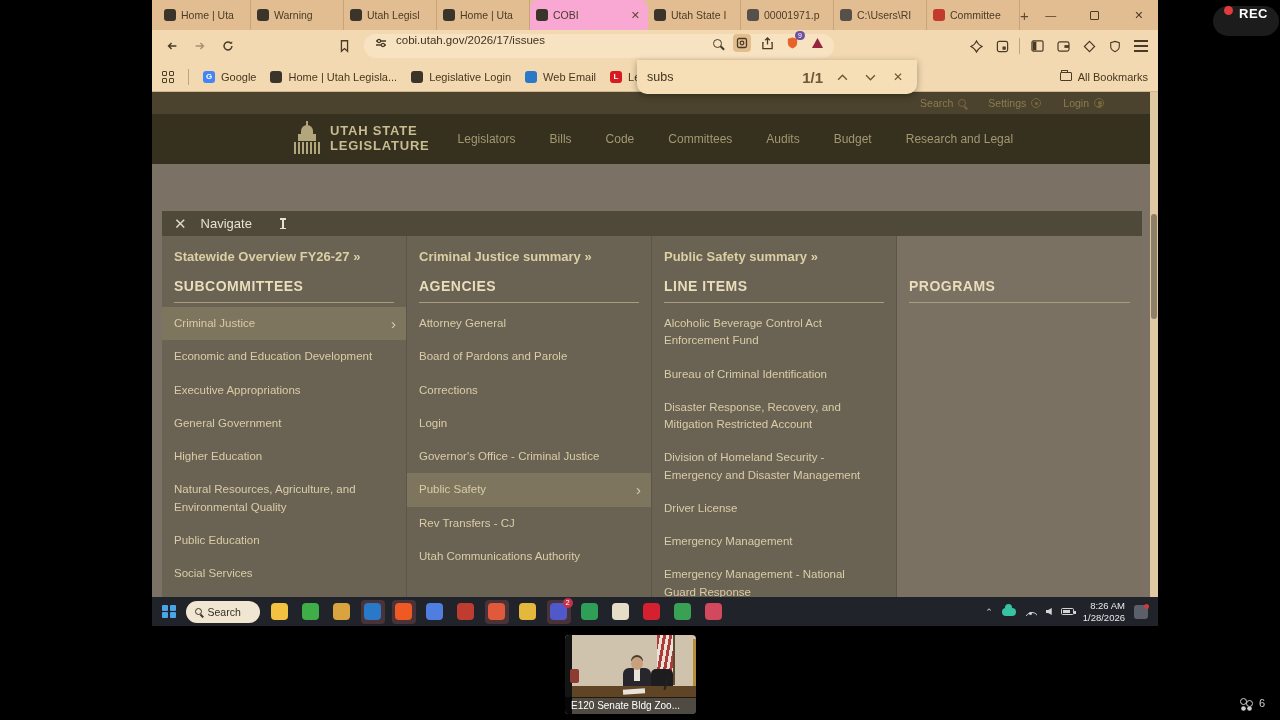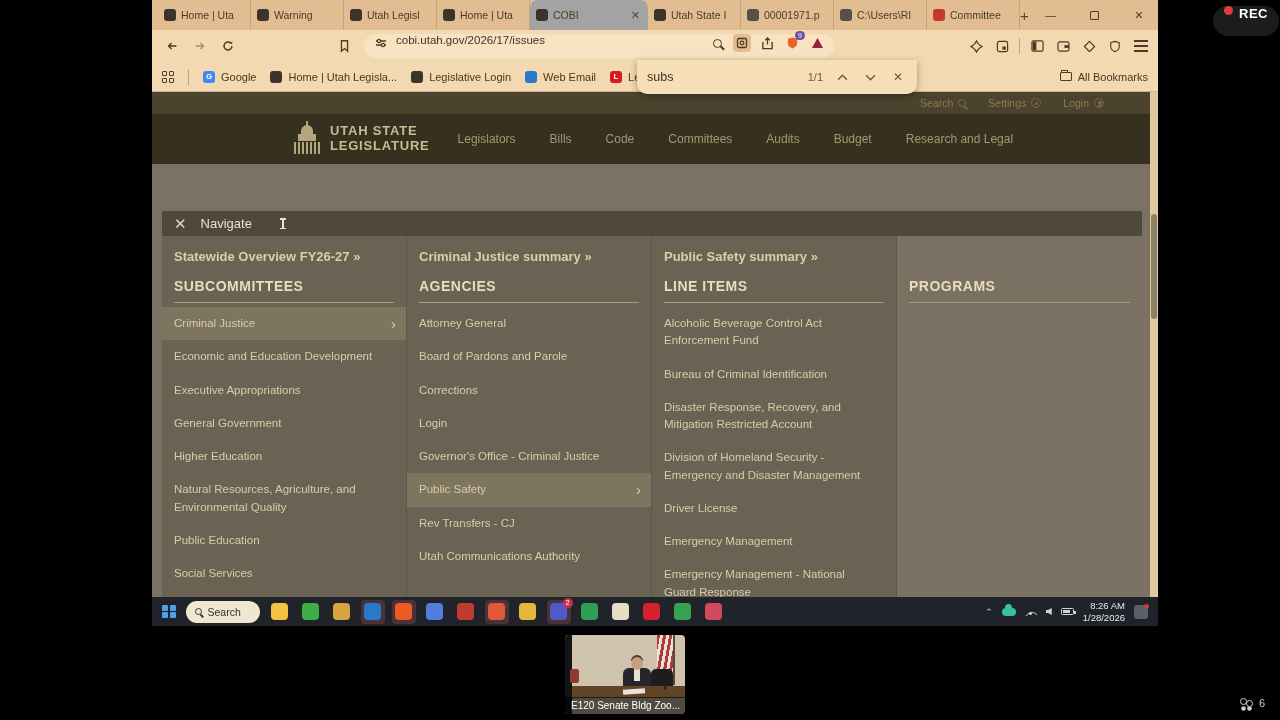--- a/index.html
+++ b/index.html
@@ -8,21 +8,21 @@
 
   
   .stage { position:absolute; left:135px; top:0; width:1006px; height:626px; background:#7b7265;margin-left:17px; }
 
   
   .tabbar { height:30px; background:#e3bd92; display:flex; align-items:stretch; padding-left:6px; }
   .tab { width:93px; display:flex; align-items:center; gap:5px; padding:0 6px; font-size:10.5px; color:#4a3b26; border-right:1px solid rgba(120,90,50,.25); cursor:default; position:relative; }
   .tab .fav { width:12px; height:12px; border-radius:3px; flex:none; }
   .tab .t-title { white-space:nowrap; overflow:hidden; flex:1; }
   .tab .t-close { display:none; font-size:11px; color:#5b4930; padding:0 2px; }
-  .tab.active { background:#a3a3a3; border-radius:8px 8px 0 0; border-right:none; width:118px; }
+  .tab.active { background:#f9a8d4; border-radius:8px 8px 0 0; border-right:none; width:118px; }
   .tab.active .t-close { display:block; }
   .newtab { width:26px; display:flex; align-items:center; justify-content:center; font-size:15px; color:#5b4930; }
   .wincontrols { margin-left:auto; display:flex; }
   .winbtn { width:44px; display:flex; align-items:center; justify-content:center; font-size:11px; color:#4a3b26; }
   .winbtn .maxbox { width:9px; height:9px; border:1px solid #4a3b26; border-radius:1px; }
 
   .toolbar { height:32px; background:#f3d9b1; display:flex; align-items:center; padding:0 8px; gap:4px; }
   .navbtn { width:24px; height:24px; display:flex; align-items:center; justify-content:center; border-radius:50%; }
   .navbtn svg { display:block; }
   .bm-flag { margin-left:88px; }
@@ -44,21 +44,21 @@
   .bk-item { display:flex; align-items:center; gap:6px; white-space:nowrap; }
   .bk-ico { width:12px; height:12px; border-radius:3px; color:#fff; font-size:8px; font-weight:bold; display:flex; align-items:center; justify-content:center; }
   .appgrid { display:grid; grid-template-columns:5px 5px; grid-gap:2px; }
   .appgrid span { width:5px; height:5px; border:1.4px solid #4a3b26; border-radius:1px; }
   .allbk { margin-left:auto; display:flex; align-items:center; gap:6px; }
   .folder { width:12px; height:9px; border:1.4px solid #4a3b26; border-radius:1px; position:relative; }
   .folder::before { content:""; position:absolute; top:-3px; left:0; width:5px; height:2px; border:1.4px solid #4a3b26; border-bottom:none; border-radius:1px 1px 0 0; }
 
   .findbar { position:absolute; left:485px; top:60px; width:280px; height:34px; background:#f6deb6; border-radius:0 0 10px 10px; box-shadow:0 2px 7px rgba(0,0,0,.35); display:flex; align-items:center; padding:0 10px; gap:10px; z-index:30; }
   .findbar input { width:110px; border:none; outline:none; background:transparent; font-size:12.5px; color:#3f3320; font-family:"Liberation Sans",sans-serif; }
-  .findbar .count { font-size:11px; color:#6b5838; margin-left:auto; }
+  .findbar .count { font-size:15px; color:#6b5838; margin-left:auto;font-weight:bold; }
   .chev { width:18px; height:18px; display:flex; align-items:center; justify-content:center; }
 
   
   .page { position:relative; height:505px; display:flex; }
   .page-main { width:998px; display:flex; flex-direction:column; }
   .util-strip { height:22px; background:#4b432d; display:flex; align-items:center; justify-content:flex-end; gap:22px; padding-right:46px; font-size:10.5px; color:#8d7c4e; }
   .util-item { display:flex; align-items:center; gap:5px; }
   .mag2 { width:8px; height:8px; border:1.5px solid #79683e; border-radius:50%; position:relative; }
   .mag2::after { content:""; position:absolute; width:4px; height:1.5px; background:#79683e; transform:rotate(45deg); right:-3px; bottom:-2px; }
   .gear { width:10px; height:10px; border:1.5px solid #79683e; border-radius:50%; position:relative; }
@@ -122,21 +122,21 @@
   .batt::after { content:""; position:absolute; right:-3px; top:1.5px; width:1.5px; height:3px; background:#d4d4d4; }
   .clock { text-align:right; font-size:9.5px; line-height:1.25; color:#e8e8e8; }
   .tray-note { width:14px; height:14px; background:#5a5f6a; border-radius:3px; position:relative; }
   .tray-note::after { content:""; position:absolute; right:-1px; top:-1px; width:5px; height:5px; background:#d03a3a; border-radius:50%; }
 
   
   .rec-badge { position:absolute; left:1213px; top:6px; width:66px; height:30px; background:#1c1c1c; border-radius:16px; display:flex; align-items:flex-start; justify-content:center; gap:6px; z-index:50; }
   .rec-dot { width:9px; height:9px; background:#e23b3b; border-radius:50%; }
   .rec-text { color:#fff; font-size:13px; font-weight:bold; letter-spacing:.5px; }
 
-  .video-thumb { position:absolute; left:565px; top:635px; width:120px; height:79px; border-radius:4px; overflow:hidden; background:#cfc3ae; z-index:50; }
+  .video-thumb { position:absolute; left:565px; top:635px; width:131px; height:79px; border-radius:4px; overflow:hidden; background:#cfc3ae; z-index:50; }
   .vt-wallstrip { position:absolute; left:0; top:0; width:7px; height:100%; background:#141414; }
   .vt-red { position:absolute; left:5px; top:34px; width:9px; height:14px; background:#8d3a30; border-radius:2px; }
   .vt-flag { position:absolute; left:92px; top:0; width:17px; height:44px; background:repeating-linear-gradient(100deg,#b03a3a 0 3px,#e8e2d8 3px 6px); }
   .vt-flagpole { position:absolute; left:108px; top:0; width:2px; height:50px; background:#5a4a32; }
   .vt-frame { position:absolute; left:128px; top:4px; width:18px; height:56px; border:3px solid #b68c3a; background:#7a6a50; }
   .vt-chair { position:absolute; left:86px; top:34px; width:22px; height:26px; background:#1d1d20; border-radius:5px 5px 0 0; }
   .vt-head { position:absolute; left:66px; top:22px; width:12px; height:13px; background:#c8a07e; border-radius:50%; }
   .vt-hair { position:absolute; left:66px; top:20px; width:12px; height:6px; background:#4a3b2c; border-radius:6px 6px 0 0; }
   .vt-body { position:absolute; left:58px; top:33px; width:28px; height:25px; background:#26262c; border-radius:6px 6px 0 0; }
   .vt-shirt { position:absolute; left:69px; top:34px; width:6px; height:12px; background:#e8e2d8; }

